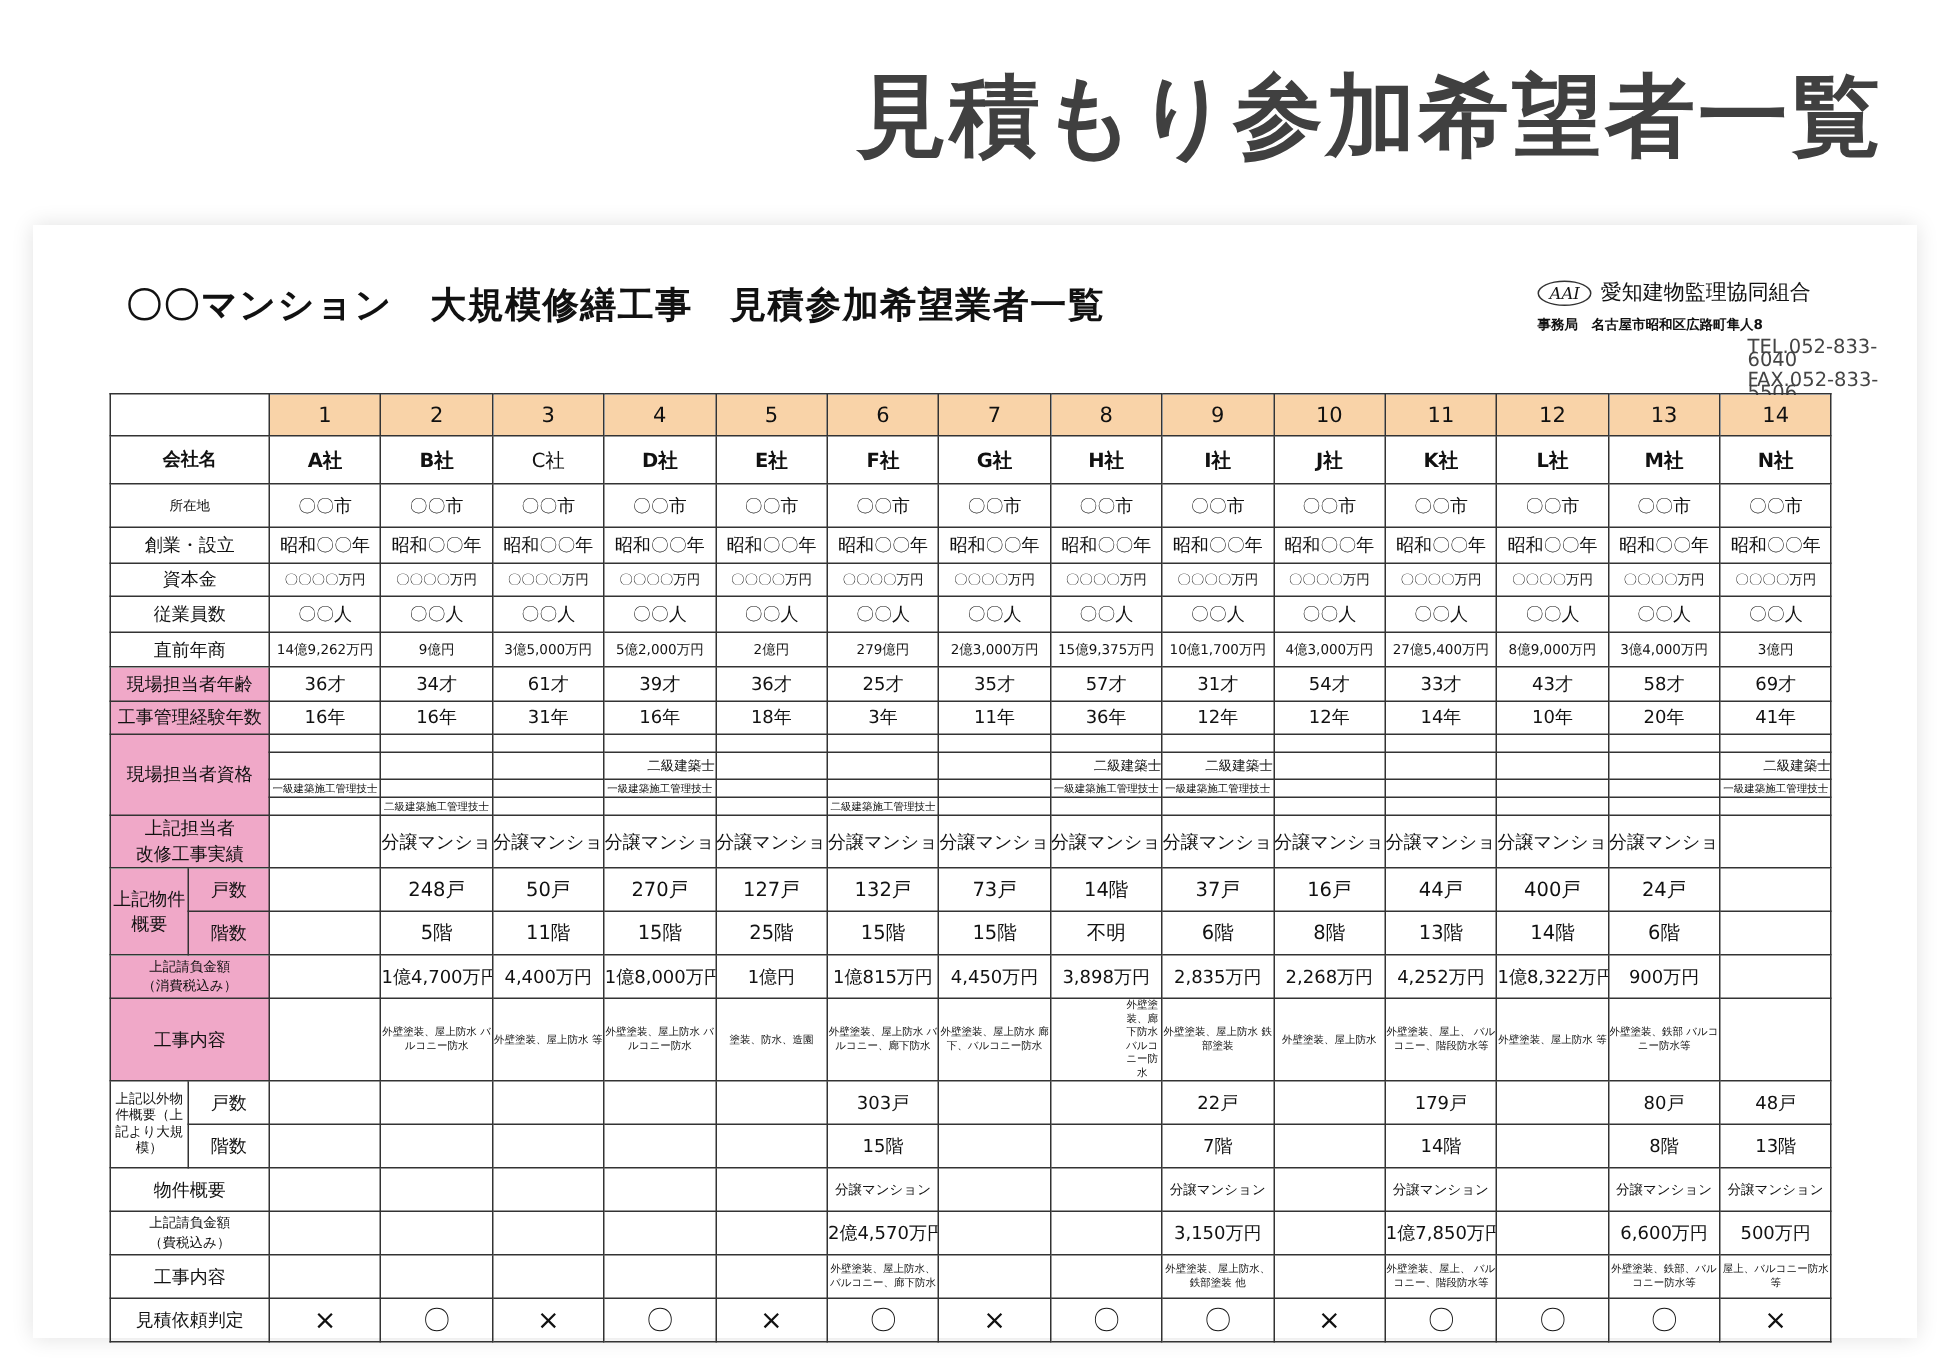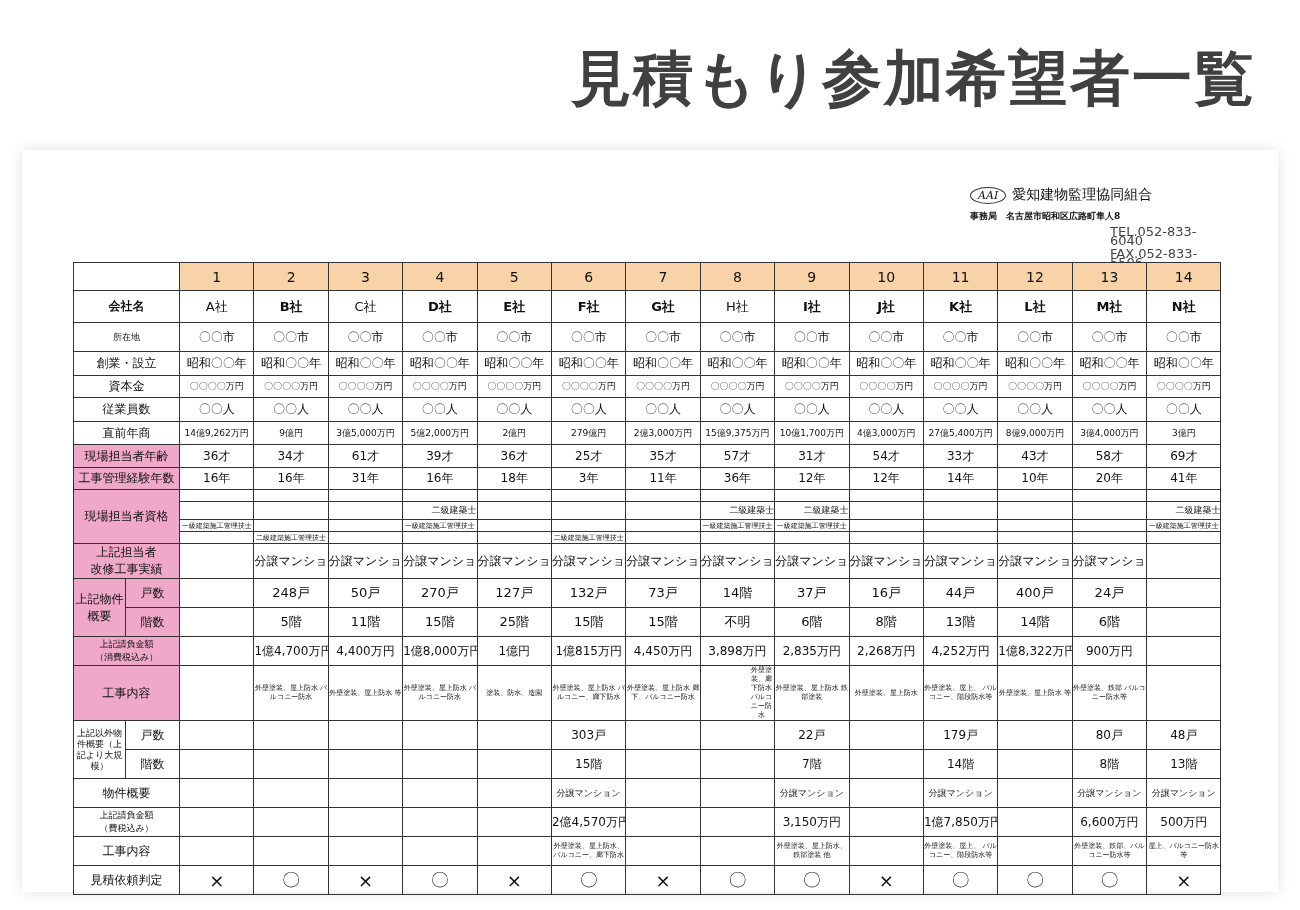--- a/index.html
+++ b/index.html
@@ -1,20 +1,20 @@
 <!DOCTYPE html>
 <html><head>
 <meta charset="utf-8">
 <style>
   html,body{margin:0;padding:0;background:#ffffff;}
   body{width:1300px;height:910px;position:relative;overflow:hidden;font-family:"DejaVu Sans",sans-serif;color:#111;}
   .page-title{position:absolute;right:44px;top:42px;font-family:"DejaVu Serif",serif;font-size:60px;font-weight:bold;color:#404040;letter-spacing:2px;line-height:72px;}
   .sheet{position:absolute;left:22px;top:150px;width:1256px;height:742px;background:#fff;box-shadow:0 0 14px rgba(0,0,0,0.12);}
   .doc-title{position:absolute;left:62px;top:37px;font-size:24px;font-weight:bold;letter-spacing:1px;}
-  .org{position:absolute;left:948px;top:36px;width:240px;}
+  .org{position:absolute;left:1003px;top:36px;width:240px;}
   .org-row{display:flex;align-items:center;}
   .org-logo{border:1.5px solid #333;border-radius:50%;font-family:"DejaVu Serif",serif;font-style:italic;font-size:11px;padding:1px 7px;margin-right:6px;}
   .org-name{font-size:14px;}
   .org-addr{font-size:9px;font-weight:bold;margin-top:6px;}
   .org-tel{font-size:13px;color:#444;margin-top:4px;line-height:9px;padding-left:140px;}
   table{position:absolute;left:51px;top:112px;border-collapse:collapse;table-layout:fixed;width:1148px;}
   td,th{border:1.2px solid #333;text-align:center;vertical-align:middle;padding:0;overflow:hidden;white-space:nowrap;}
   .num-head{background:#f9d3a8;font-size:14px;font-weight:normal;height:27px;}
   .lbl{font-size:12px;}
   .pink{background:#f0a8c8;}
@@ -25,20 +25,21 @@
   .sym{font-size:18px;}
   .qual{height:11px;font-size:7px;}
   .qual-lg{font-size:9px;text-align:right;}
 </style>
 </head>
 <body>
 
 <div class="page-title">見積もり参加希望者一覧</div>
 
 <div class="sheet">
+  <div class="doc-title">〇〇マンション　大規模修繕工事　見積参加希望業者一覧</div>
   <div class="org">
     <div class="org-row">
       <span class="org-logo">AAI</span>
       <span class="org-name">愛知建物監理協同組合</span>
     </div>
     <div class="org-addr">事務局　名古屋市昭和区広路町隼人8</div>
     <div class="org-tel">TEL.052-833-6040</div>
     <div class="org-tel">FAX.052-833-5506</div>
   </div>
 
@@ -61,28 +62,28 @@
           <td class="num-head">8</td>
           <td class="num-head">9</td>
           <td class="num-head">10</td>
           <td class="num-head">11</td>
           <td class="num-head">12</td>
           <td class="num-head">13</td>
           <td class="num-head">14</td>
         </tr>
         <tr style="height: 32px;">
           <td class="lbl" colspan="2" style="font-weight: bold;">会社名</td>
-          <td class="big" style="font-weight: normal;">A社</td>
+          <td class="big" style="font-weight: bold;">A社</td>
           <td class="big" style="font-weight: bold;">B社</td>
           <td class="big" style="font-weight: normal;">C社</td>
           <td class="big" style="font-weight: bold;">D社</td>
           <td class="big" style="font-weight: bold;">E社</td>
           <td class="big" style="font-weight: bold;">F社</td>
           <td class="big" style="font-weight: bold;">G社</td>
-          <td class="big" style="font-weight: normal;">H社</td>
+          <td class="big" style="font-weight: bold;">H社</td>
           <td class="big" style="font-weight: bold;">I社</td>
           <td class="big" style="font-weight: bold;">J社</td>
           <td class="big" style="font-weight: bold;">K社</td>
           <td class="big" style="font-weight: bold;">L社</td>
           <td class="big" style="font-weight: bold;">M社</td>
           <td class="big" style="font-weight: bold;">N社</td>
         </tr>
         <tr style="height: 29px;">
           <td class="lbl small" colspan="2">所在地</td>
           <td class="cell">〇〇市</td>

